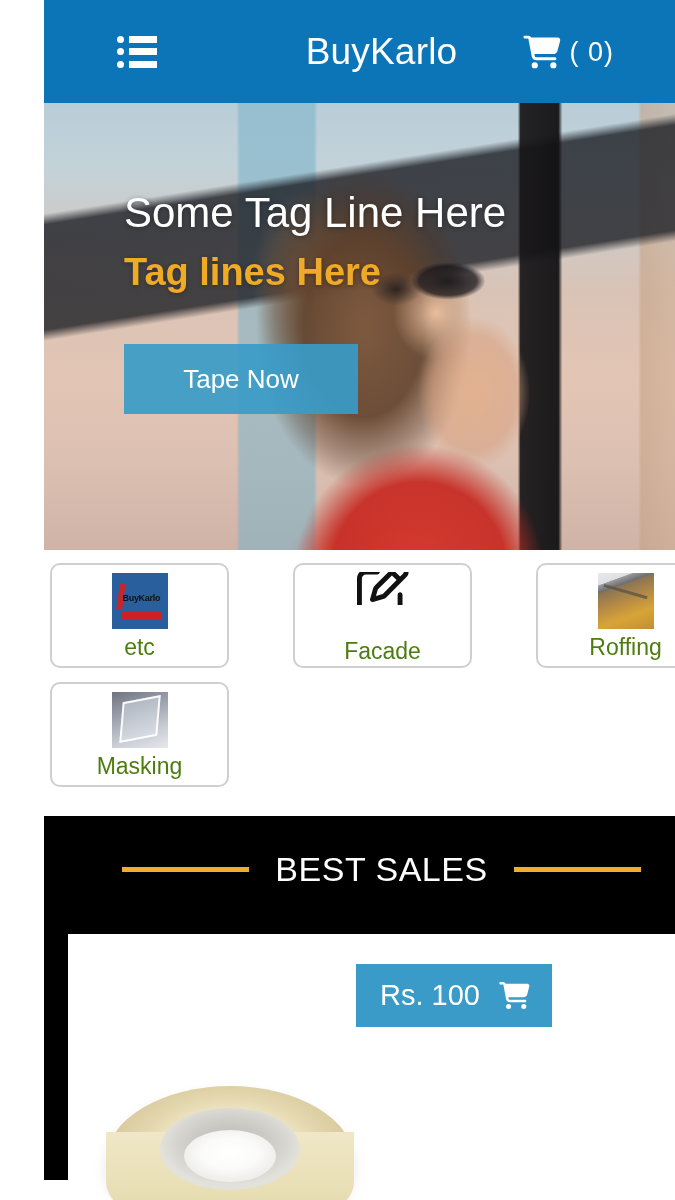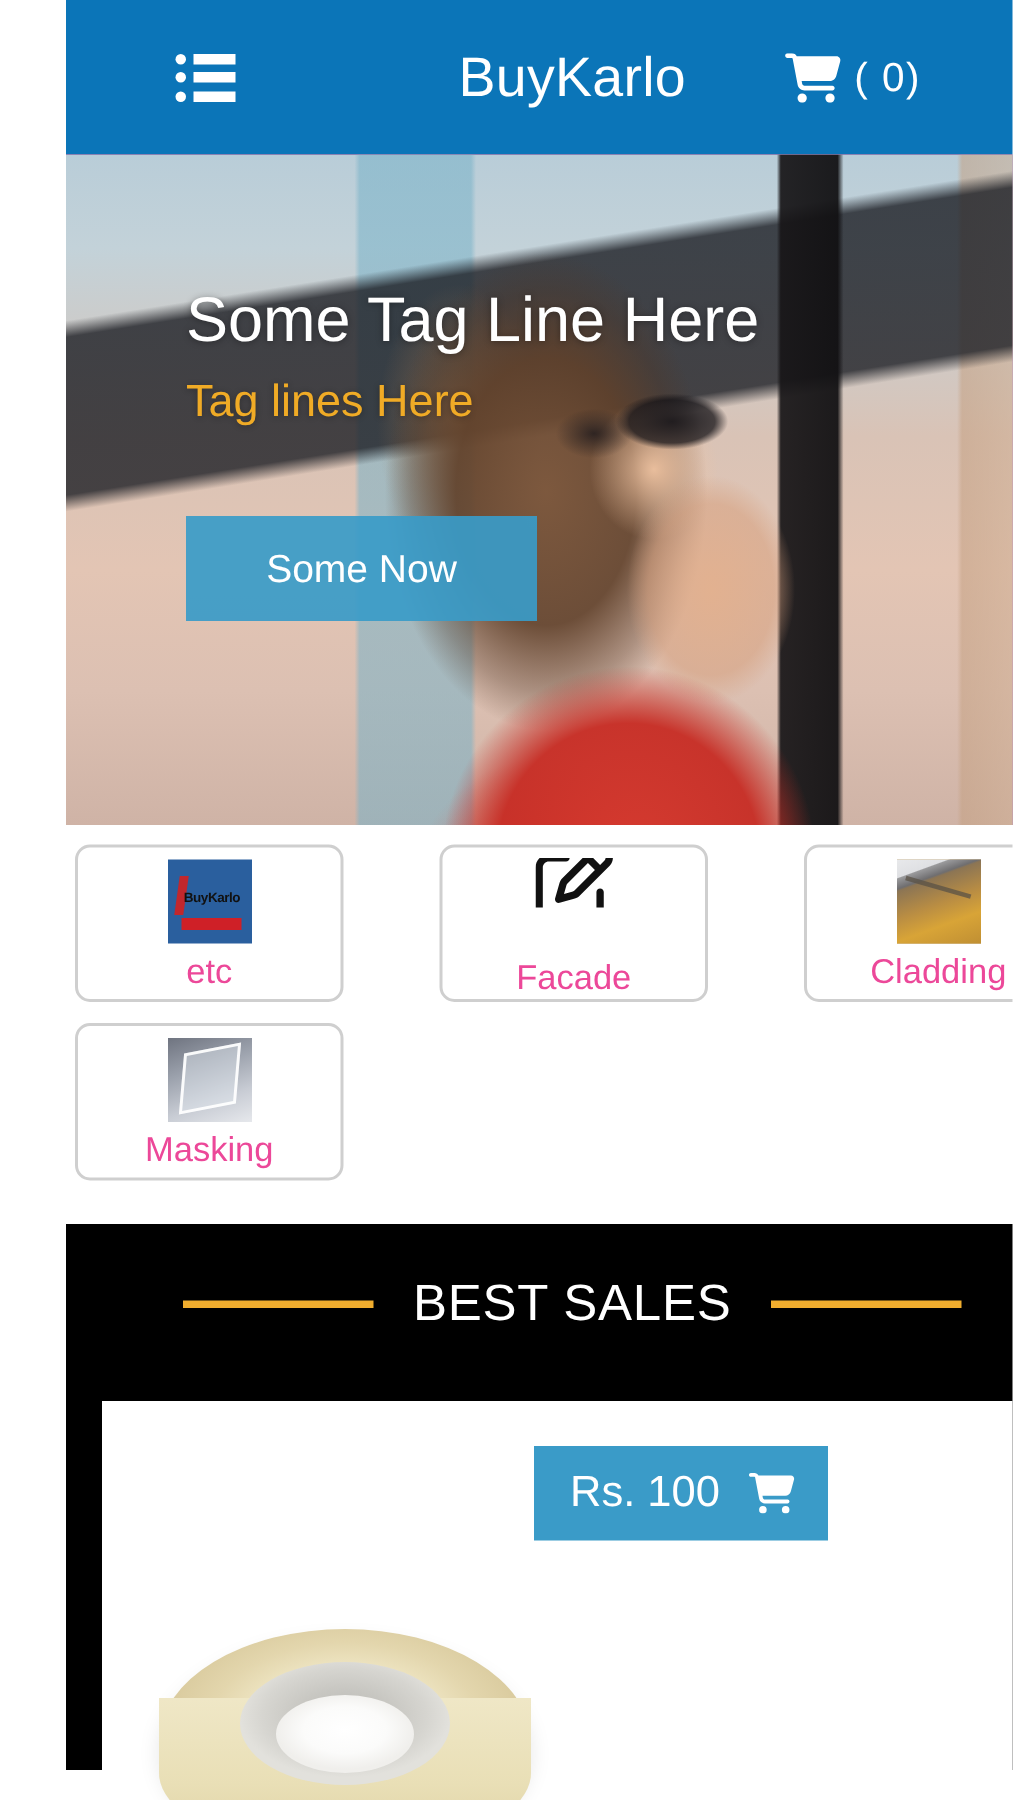--- a/index.html
+++ b/index.html
@@ -127,22 +127,22 @@
     color: #ffffff;
     font-size: 42px;
     font-weight: 400;
     line-height: 1.12;
     white-space: nowrap;
     text-shadow: 0 1px 5px rgba(0,0,0,0.35);
   }
   .hero-subline {
     margin-top: 15px;
     color: #f0ab26;
-    font-size: 30px;
-    font-weight: 400;
+    font-size: 38px;
+    font-weight: 700;
     white-space: nowrap;
     text-shadow: 0 1px 4px rgba(0,0,0,0.3);
   }
   .shop-now-btn {
     position: absolute;
     left: 80px;
     top: 241px;
     width: 234px;
     height: 70px;
     background: rgba(58,155,200,0.92);
@@ -186,21 +186,21 @@
   .cat-thumb {
     width: 58px;
     height: 58px;
     display: flex;
     align-items: center;
     justify-content: center;
     overflow: hidden;
   }
   .cat-label {
     margin-top: 3px;
-    color: #ec4899;
+    color: #4d7c0f;
     font-size: 23px;
     font-weight: 400;
     line-height: 1.25;
   }
 
   
   .thumb-logo {
     width: 56px; height: 56px;
     background: #2a5f9e;
     position: relative;
@@ -412,21 +412,21 @@
   </div>
 
   <div class="hero">
     <div class="hero-photo"></div>
 
     <div class="hero-text">
       <div class="hero-headline">Some Tag Line Here</div>
       <div class="hero-subline">Tag lines Here</div>
     </div>
 
-    <button class="shop-now-btn">Some Now</button>
+    <button class="shop-now-btn">Tape Now</button>
   </div>
 
   <div class="categories">
 
     <div class="cat-row">
 
       <div class="cat-card pos1">
         <div class="cat-thumb">
           <div class="thumb-logo">
             <span class="lg-mark"></span>
@@ -443,21 +443,21 @@
             <path d="M441 58.9L453.1 71c9.4 9.4 9.4 24.6 0 33.9L424 134.1 377.9 88 407 58.9c9.4-9.4 24.6-9.4 33.9 0zM209.8 256.2L344 121.9 390.1 168 255.8 302.2c-2.9 2.9-6.5 5-10.4 6.1l-58.5 16.7 16.7-58.5c1.1-3.9 3.2-7.5 6.1-10.4zM373.1 25L175.8 222.2c-8.7 8.7-15 19.4-18.3 31.1l-28.6 100c-2.4 8.4-.1 17.4 6.1 23.6s15.2 8.5 23.6 6.1l100-28.6c11.8-3.4 22.5-9.7 31.1-18.3L487 138.9c28.1-28.1 28.1-73.7 0-101.8L474.9 25C446.8-3.1 401.2-3.1 373.1 25zM88 64C39.4 64 0 103.4 0 152V424c0 48.6 39.4 88 88 88H360c48.6 0 88-39.4 88-88V312c0-13.3-10.7-24-24-24s-24 10.7-24 24V424c0 22.1-17.9 40-40 40H88c-22.1 0-40-17.9-40-40V152c0-22.1 17.9-40 40-40H200c13.3 0 24-10.7 24-24s-10.7-24-24-24H88z"></path>
           </svg>
         </div>
         <div class="cat-label">Facade</div>
       </div>
 
       <div class="cat-card pos3">
         <div class="cat-thumb">
           <div class="thumb-roof"></div>
         </div>
-        <div class="cat-label">Cladding</div>
+        <div class="cat-label">Roffing</div>
       </div>
 
     </div>
 
     <div class="cat-row" style="margin-top:14px;">
       <div class="cat-card pos1">
         <div class="cat-thumb">
           <div class="thumb-panel"></div>
         </div>
         <div class="cat-label">Masking</div>

